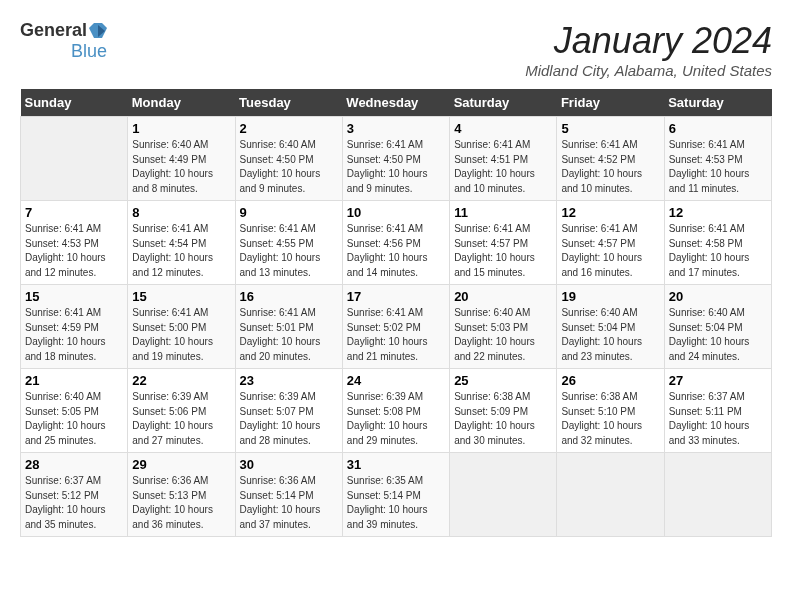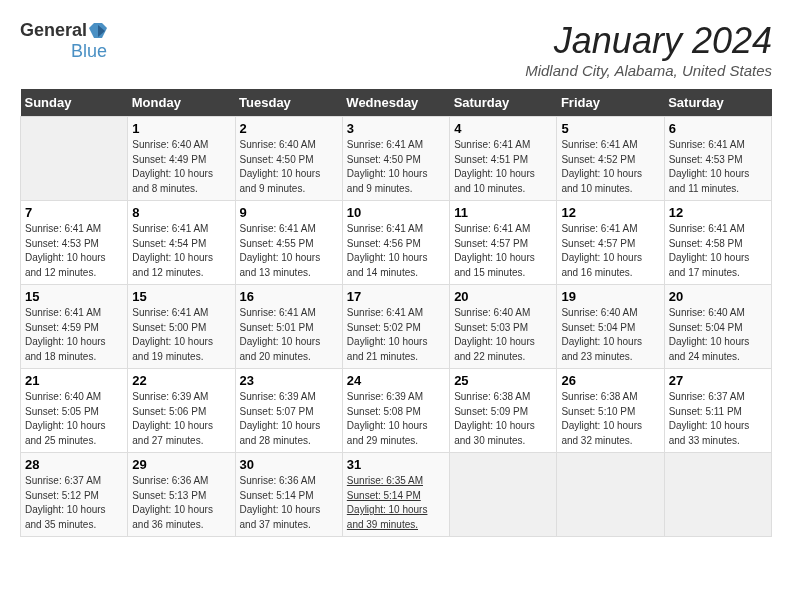--- a/index.html
+++ b/index.html
@@ -328,21 +328,21 @@
         </td>
         <td>
           <span class="day-number">30</span>
           <div class="day-info" style="white-space: pre-line;">Sunrise: 6:36 AM
 Sunset: 5:14 PM
 Daylight: 10 hours
 and 37 minutes.</div>
         </td>
         <td>
           <span class="day-number">31</span>
-          <div class="day-info" style="white-space: pre-line; text-decoration: underline;">Sunrise: 6:35 AM
+          <div class="day-info" style="white-space: pre-line;">Sunrise: 6:35 AM
 Sunset: 5:14 PM
 Daylight: 10 hours
 and 39 minutes.</div>
         </td>
         <td class="empty-cell"></td>
         <td class="empty-cell"></td>
         <td class="empty-cell"></td>
       </tr>
     </tbody>
 </table>

